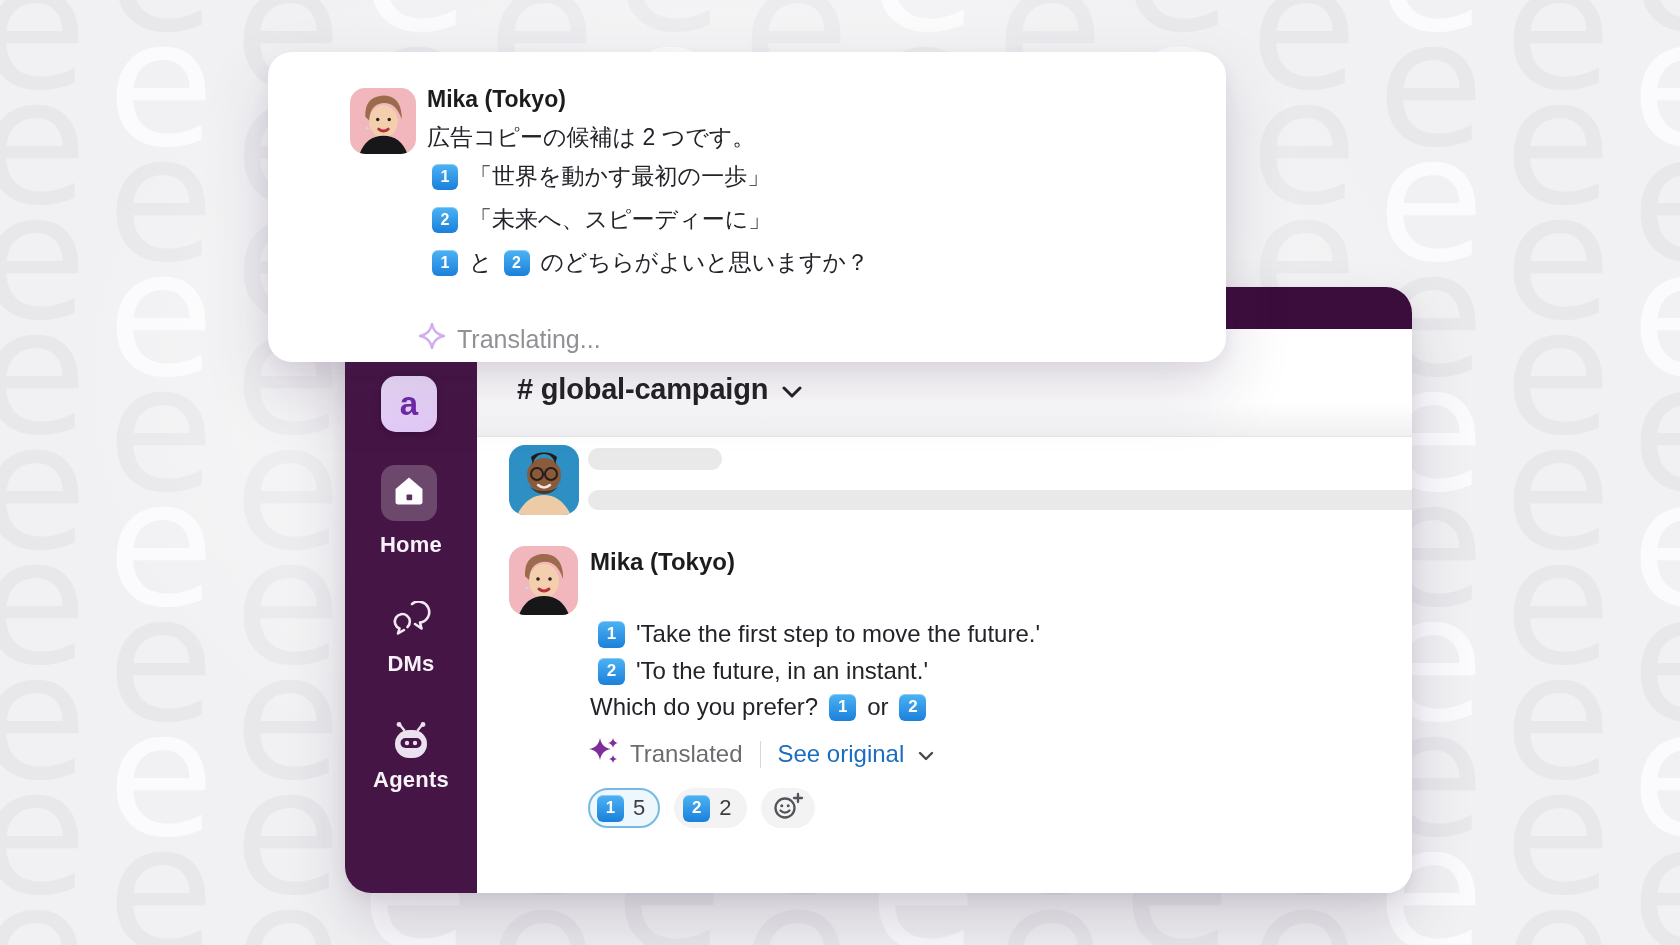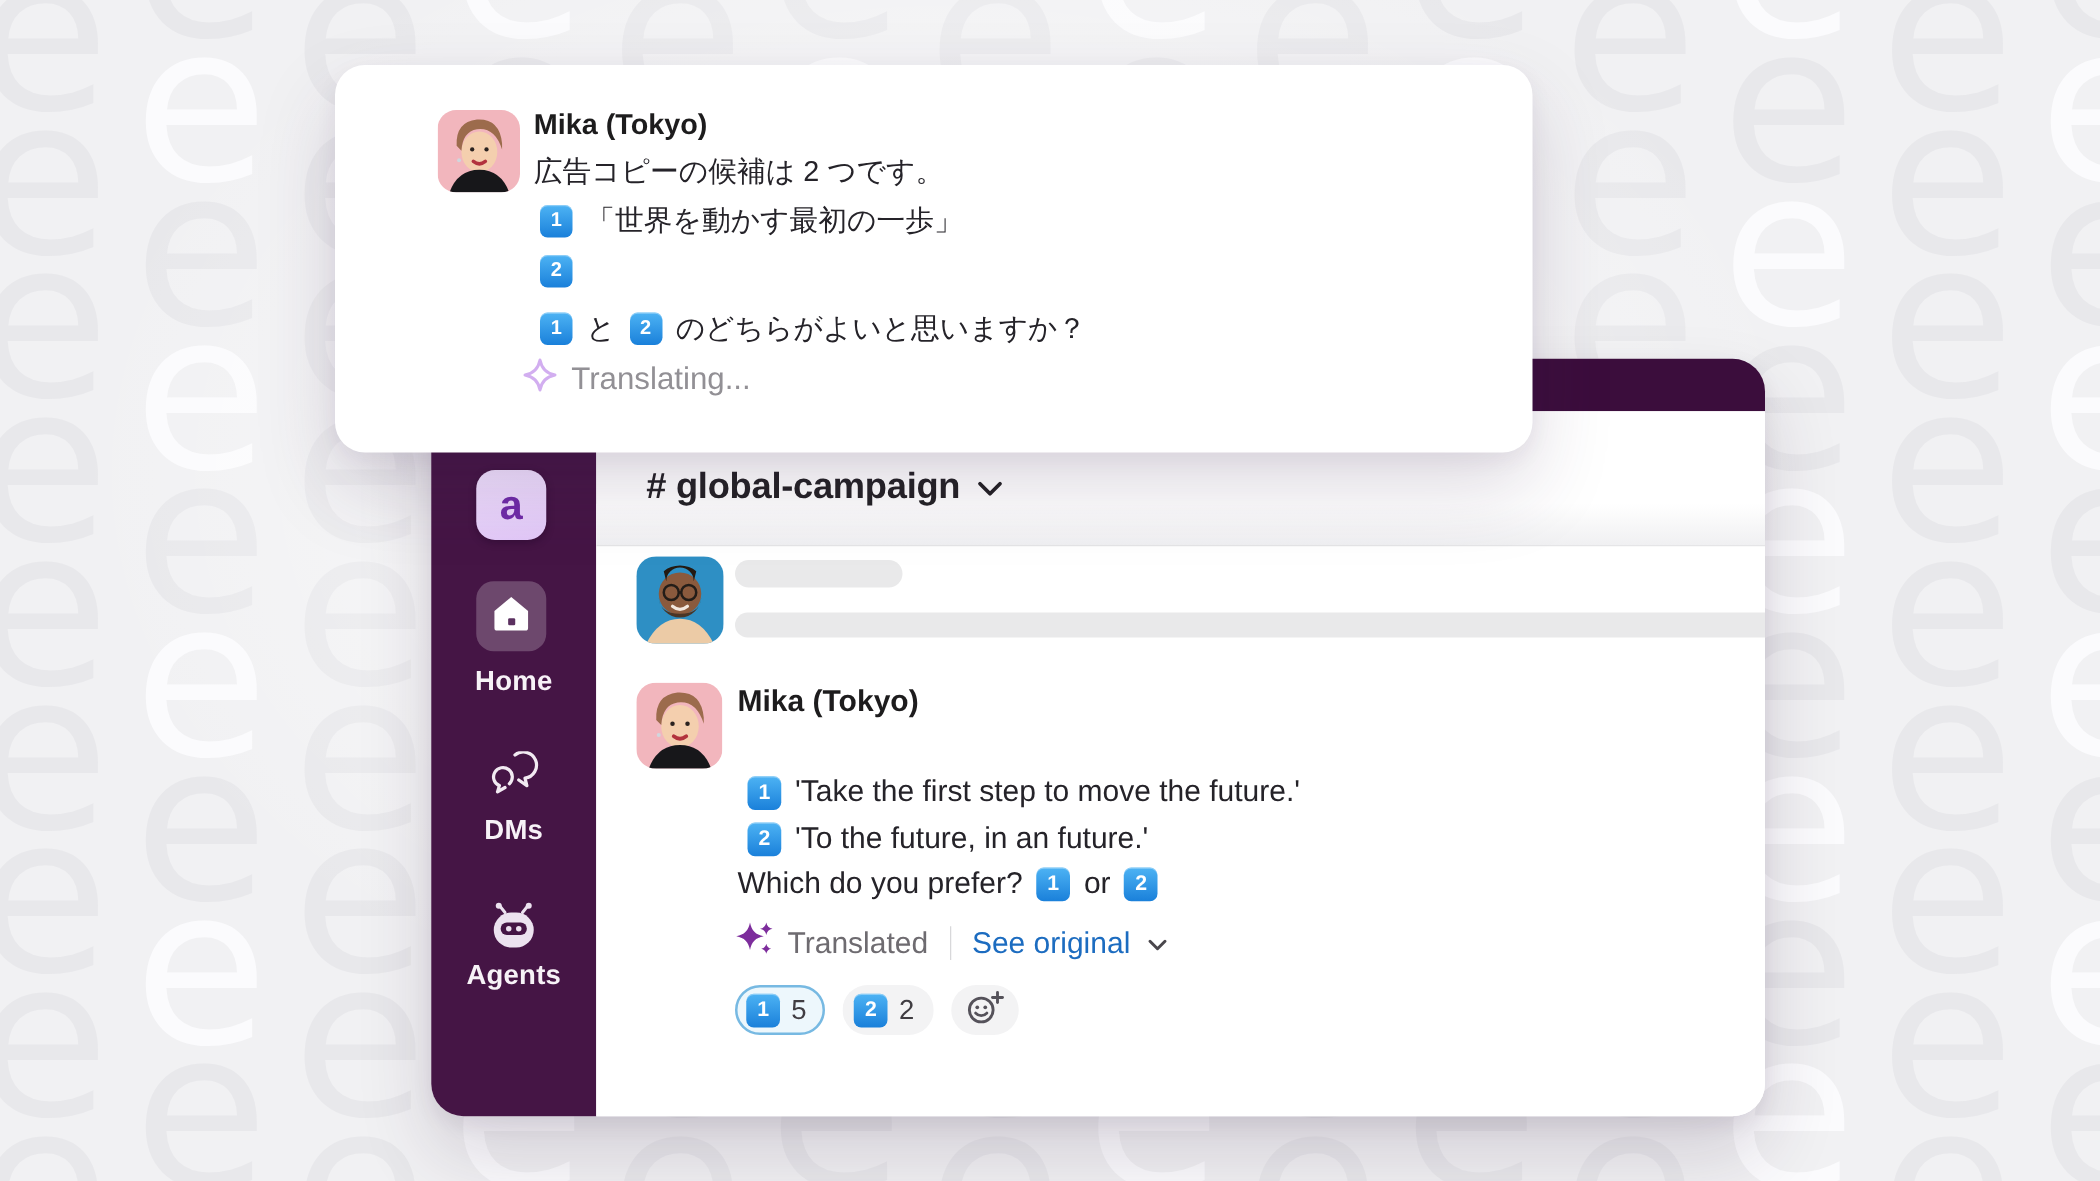--- a/index.html
+++ b/index.html
@@ -69,21 +69,21 @@
   .pill-add{width:54px;height:40px;border-radius:21px;background:var(--reaction-bg,#f3f3f4);
     display:flex;align-items:center;justify-content:center;box-sizing:border-box;}
   
   .card{position:absolute;left:268px;top:52px;width:958px;height:310px;background:#fff;
     border-radius:24px;
     box-shadow:0 28px 64px rgba(60,35,80,.17),0 6px 18px rgba(60,35,80,.06);}
   .card .msg-name{font-size:23px;}
   .card .msg-text{font-size:23px;}
   .card .opt-row{font-size:23px;}
   .translating-row{position:absolute;display:flex;align-items:center;gap:9px;
-    font-size:25px;color:#929095;}
+    font-size:25px;color:#929095;margin-top:36px;}
 </style>
 </head>
 <body>
 
 <div id="pattern">
     <span style="left: -20px; top: -60px; color: rgb(232, 232, 235);">e</span>
     <span style="left: -20px; top: 55px; color: rgb(232, 232, 235);">e</span>
     <span style="left: -20px; top: 170px; color: rgb(232, 232, 235);">e</span>
     <span style="left: -20px; top: 285px; color: rgb(232, 232, 235);">e</span>
     <span style="left: -20px; top: 400px; color: rgb(232, 232, 235);">e</span>
@@ -309,21 +309,21 @@
       </svg>
     </div>
     <div class="msg-name" style="left:113px;top:219px;">Mika (Tokyo)</div>
 
     <div class="opt-row" style="left:121px;top:291px;">
       <span class="keycap">1</span>
       <span>'Take the first step to move the future.'</span>
     </div>
     <div class="opt-row" style="left:121px;top:328px;">
       <span class="keycap">2</span>
-      <span>'To the future, in an future.'</span>
+      <span>'To the future, in an instant.'</span>
     </div>
     <div class="opt-row" style="left:113px;top:364px;">
       <span>Which do you prefer?</span>
       <span class="keycap">1</span>
       <span>or</span>
       <span class="keycap">2</span>
     </div>
 
     <div class="trans-row" style="left:111px;top:406px;">
       <span>
@@ -383,20 +383,21 @@
   </div>
   <div class="msg-name" style="left:159px;top:34px;">Mika (Tokyo)</div>
   <div class="msg-text" style="left:159px;top:70px;text-align:right;">広告コピーの候補は 2 つです。</div>
 
   <div class="opt-row" style="left:164px;top:109px;">
     <span class="keycap small">1</span>
     <span>「世界を動かす最初の一歩」</span>
   </div>
   <div class="opt-row" style="left:164px;top:152px;">
     <span class="keycap small">2</span>
+    <span>「未来へ、スピーディーに」</span>
   </div>
   <div class="opt-row" style="left:164px;top:195px;">
     <span class="keycap small">1</span>
     <span>と</span>
     <span class="keycap small">2</span>
     <span>のどちらがよいと思いますか？</span>
   </div>
 
   <div class="translating-row" style="left:148px;top:232px;">
     <span>

